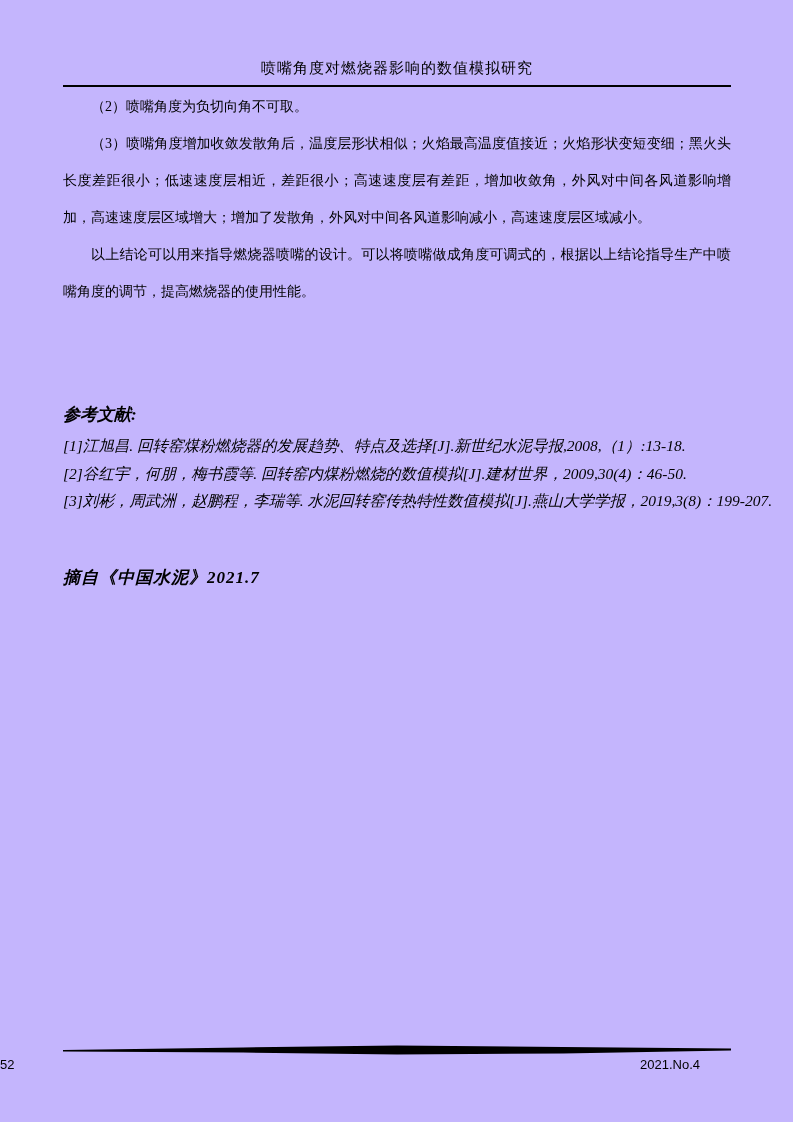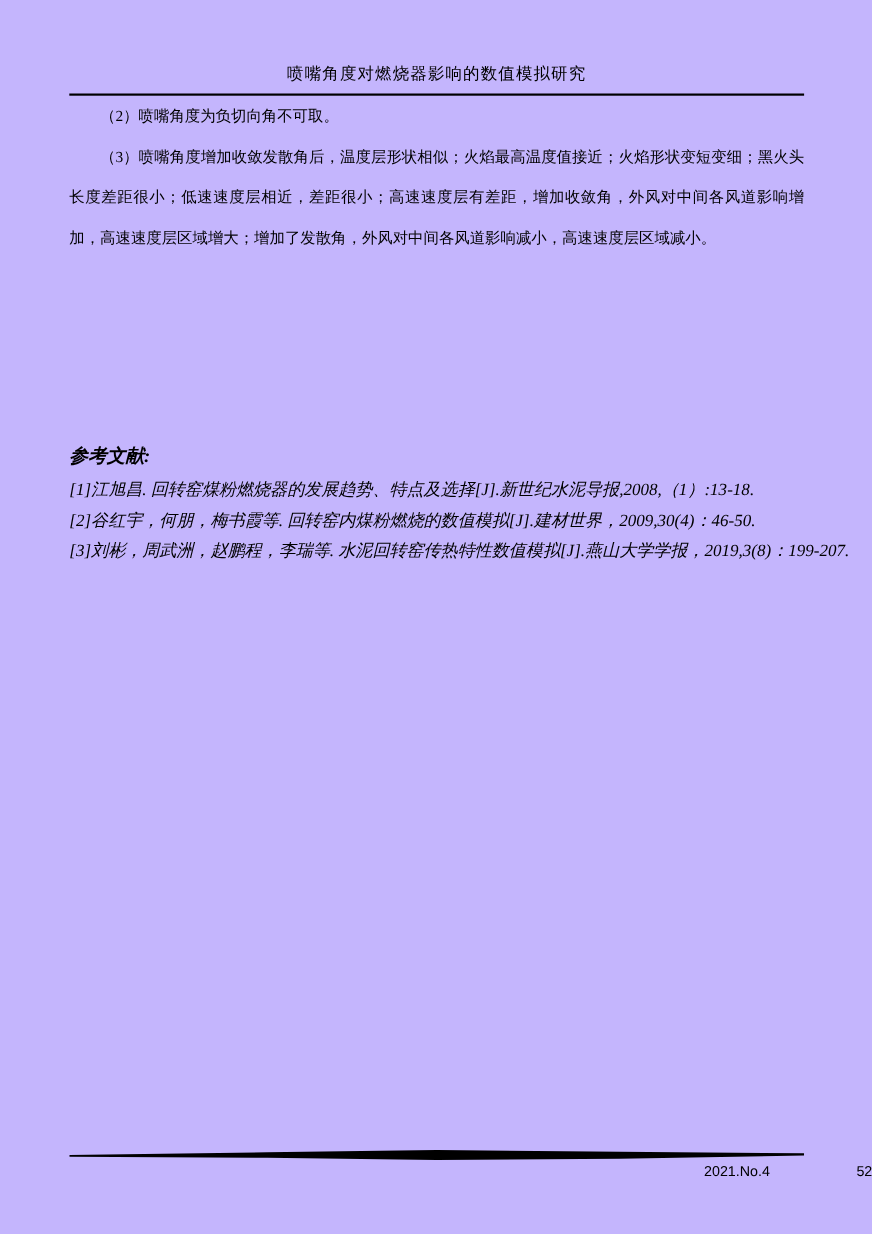--- a/index.html
+++ b/index.html
@@ -95,49 +95,51 @@
     left: 0;
     width: 793px;
     height: 20px;
     font-family: "Liberation Sans", "DejaVu Sans", sans-serif;
     font-size: 13px;
   }
   .footer-page-number {
     position: absolute;
     left: 0;
     width: 793px;
-    text-align: right;
+    text-align: left;
   }
   .footer-issue {
     position: absolute;
     right: 93px;
     top: 0;
   }
 </style>
 </head>
 <body>
 
 <div class="page">
 
   <div class="header-title">喷嘴角度对燃烧器影响的数值模拟研究</div>
 
   <div class="header-rule"></div>
 
   <div class="body-text">
     <p>（2）喷嘴角度为负切向角不可取。</p>
     <p>（3）喷嘴角度增加收敛发散角后，温度层形状相似；火焰最高温度值接近；火焰形状变短变细；黑火头长度差距很小；低速速度层相近，差距很小；高速速度层有差距，增加收敛角，外风对中间各风道影响增加，高速速度层区域增大；增加了发散角，外风对中间各风道影响减小，高速速度层区域减小。</p>
+    <p>以上结论可以用来指导燃烧器喷嘴的设计。可以将喷嘴做成角度可调式的，根据以上结论指导生产中喷嘴角度的调节，提高燃烧器的使用性能。</p>
   </div>
 
   <div class="references">
     <h3>参考文献:</h3>
     <p>[1]江旭昌. 回转窑煤粉燃烧器的发展趋势、特点及选择[J].新世纪水泥导报,2008,（1）:13-18.</p>
     <p>[2]谷红宇，何朋，梅书霞等. 回转窑内煤粉燃烧的数值模拟[J].建材世界，2009,30(4)：46-50.</p>
     <p>[3]刘彬，周武洲，赵鹏程，李瑞等. 水泥回转窑传热特性数值模拟[J].燕山大学学报，2019,3(8)：199-207.</p>
   </div>
 
+  <div class="source-note">摘自《中国水泥》2021.7</div>
 
   <div class="footer-divider">
     <svg viewBox="0 0 668 11" preserveAspectRatio="none" aria-hidden="true">
       <polygon points="0,5 180,2.5 334,0.5 500,2 668,3.5 668,5.5 500,8.5 334,9.5 180,7.5 0,6.5" fill="#000000"></polygon>
     </svg>
   </div>
 
   <div class="footer-text-row">
     <div class="footer-page-number">52</div>
     <div class="footer-issue">2021.No.4</div>

